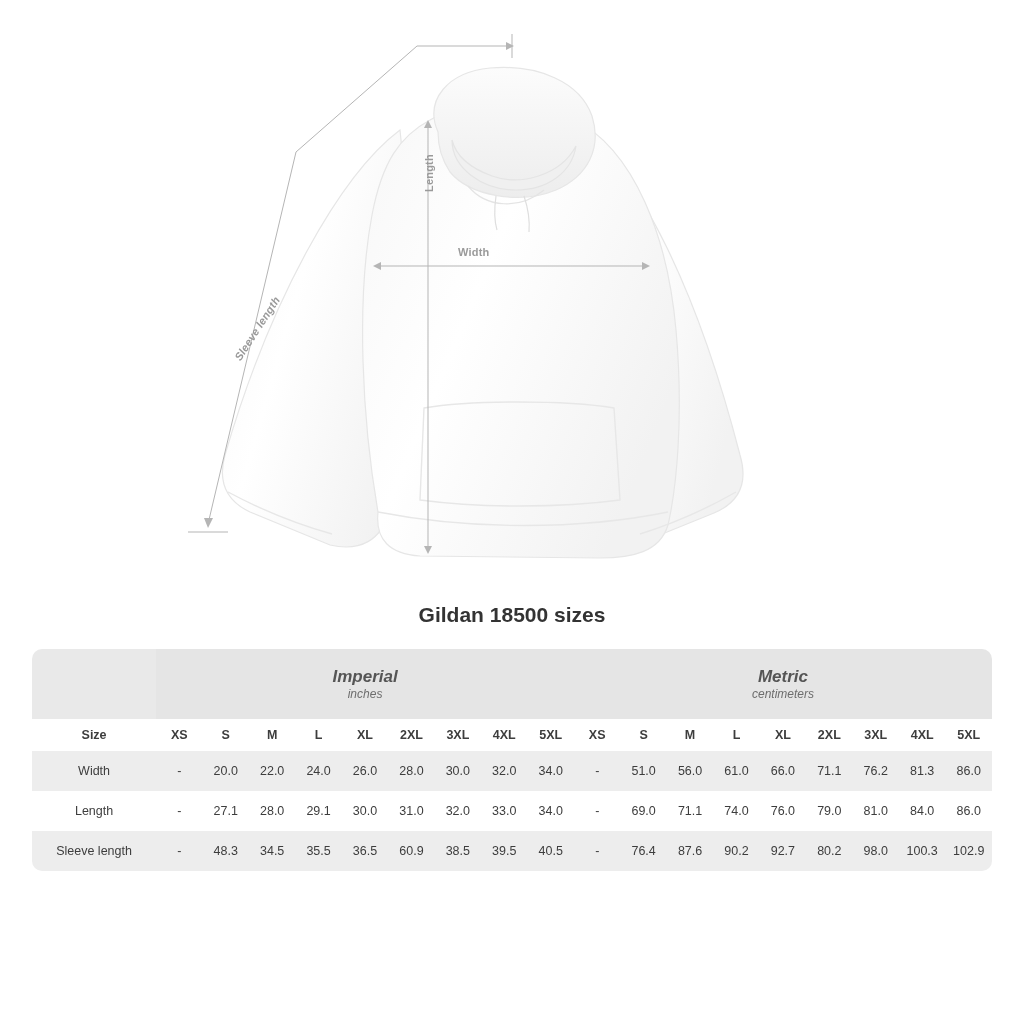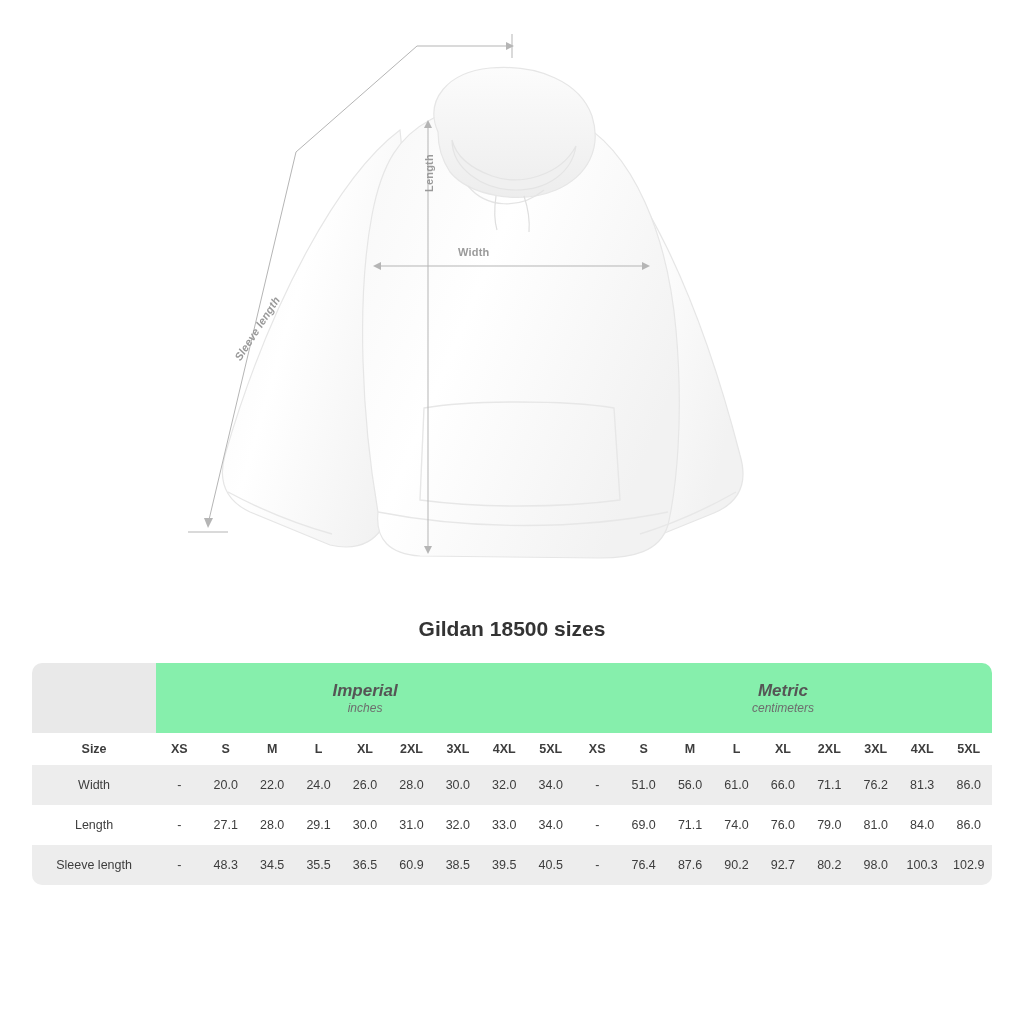--- a/index.html
+++ b/index.html
@@ -52,21 +52,21 @@
     left: 232px;
     top: 356px;
     transform: rotate(-57deg);
     transform-origin: left top;
     font-style: italic;
   }
 
   
   .title-block {
     text-align: center;
-    margin-top: 32px;
+    margin-top: 18px;
   }
   .chart-title {
     font-size: 21px;
     font-weight: bold;
     color: #333333;
     margin: 0 0 10px 0;
   }
   .chart-note {
     font-size: 12.5px;
     font-style: italic;
@@ -88,21 +88,21 @@
   table.size-chart td, table.size-chart th {
     text-align: center;
     font-size: 12.5px;
     color: #3d3d3d;
     padding: 0;
     height: 40px;
     vertical-align: middle;
     font-weight: normal;
   }
   .unit-head {
-    background: #86efac;
+    background: #e5e5e5;
     height: 70px !important;
   }
   .unit-head .unit-name {
     font-size: 17px;
     font-weight: bold;
     font-style: italic;
     color: #555555;
     display: block;
     line-height: 1.25;
   }

